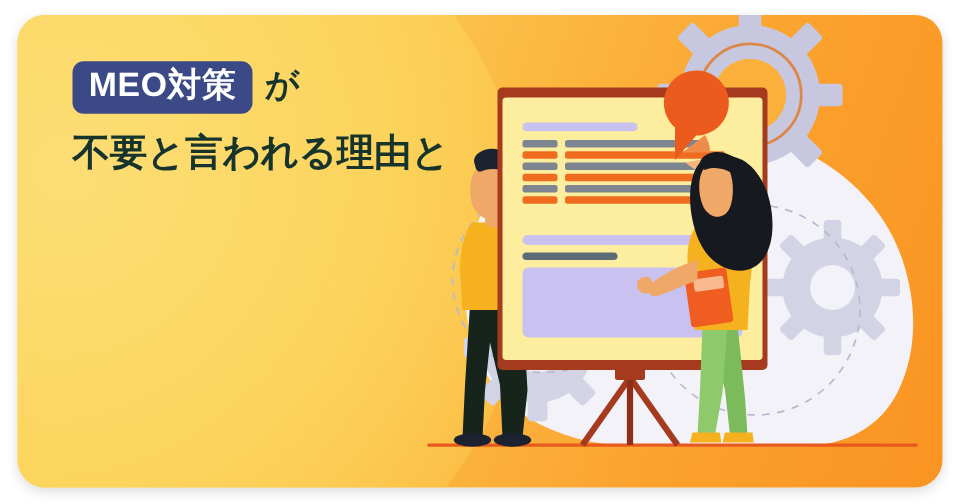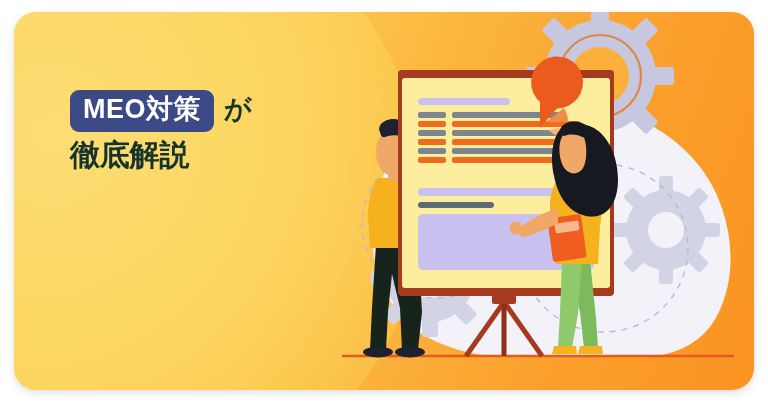--- a/index.html
+++ b/index.html
@@ -43,24 +43,23 @@
         rgba(253,222,118,0.98) 0%,
         rgba(252,214,96,0.92) 45%,
         rgba(252,206,82,0.55) 72%,
         rgba(252,200,74,0.0) 100%);
     pointer-events: none;
   }
 
   
   .text-block {
     position: absolute;
-    left: 56px;
+    left: 44px;
     top: 36px;
     z-index: 6;
-    margin-top: 41px;
   }
   .badge-row {
     display: flex;
     align-items: center;
     gap: 10px;
     height: 44px;
   }
   .badge {
     display: inline-flex;
     align-items: center;
@@ -109,21 +108,21 @@
 
 <div id="banner">
 
   <div class="blob-yellow"></div>
 
   <div class="text-block">
     <div class="badge-row">
       <span class="badge">MEO対策</span>
       <span class="badge-suffix">が</span>
     </div>
-    <div class="headline" style="margin-top:2px;">徹底解説</div>
+    <div class="headline">不要と言われる理由と</div>
   </div>
 
   <div class="illus">
     <svg viewBox="0 0 440 378" xmlns="http://www.w3.org/2000/svg">
 
       <path d="M 96 118
                C 70 150, 52 196, 60 244
                C 67 288, 92 318, 128 332
                C 150 341, 168 344, 196 345
                L 330 345

